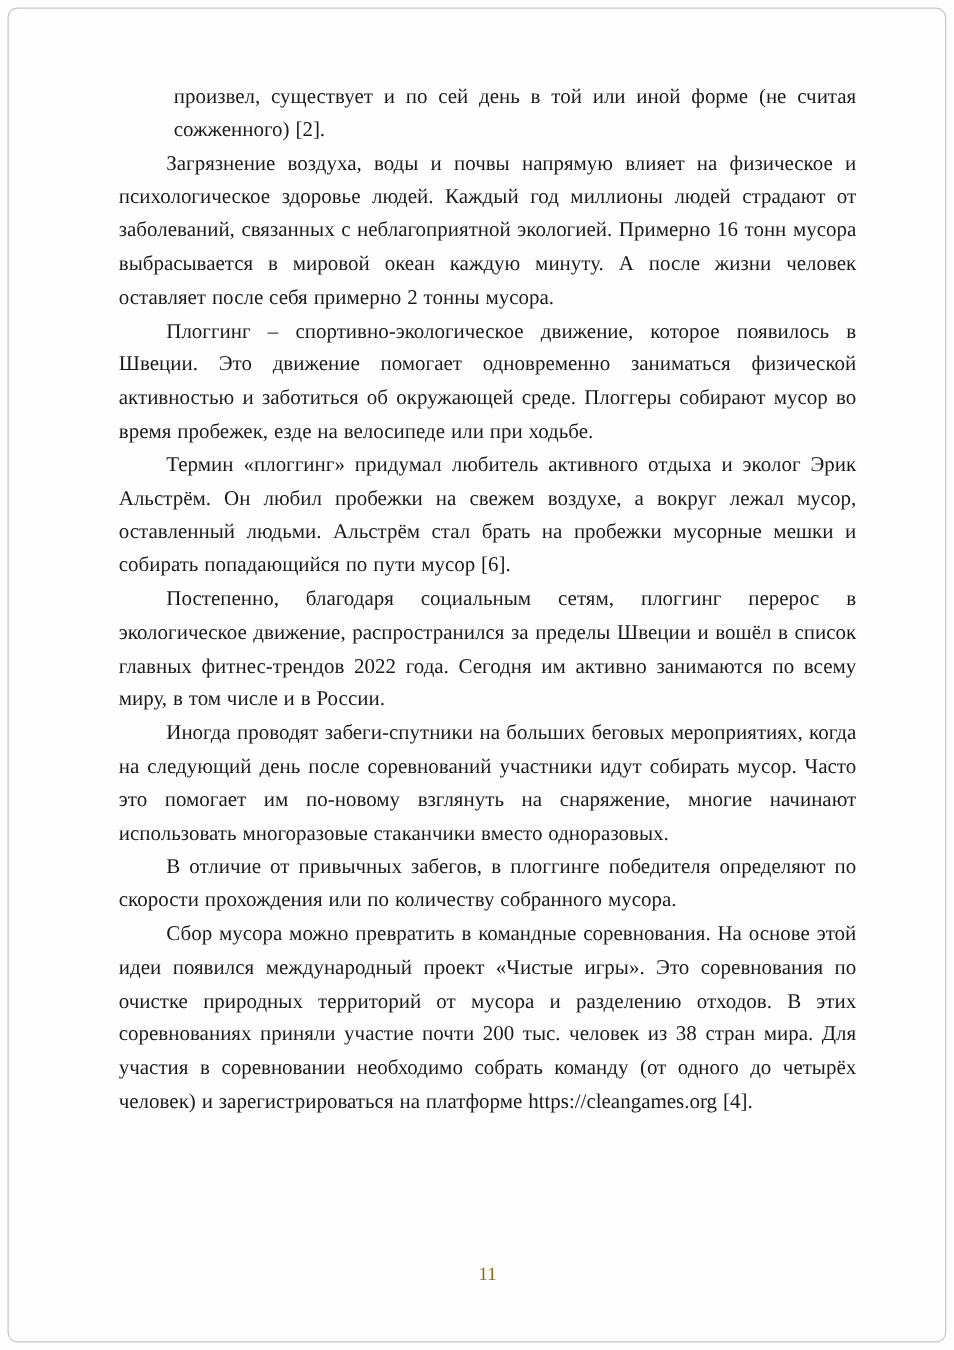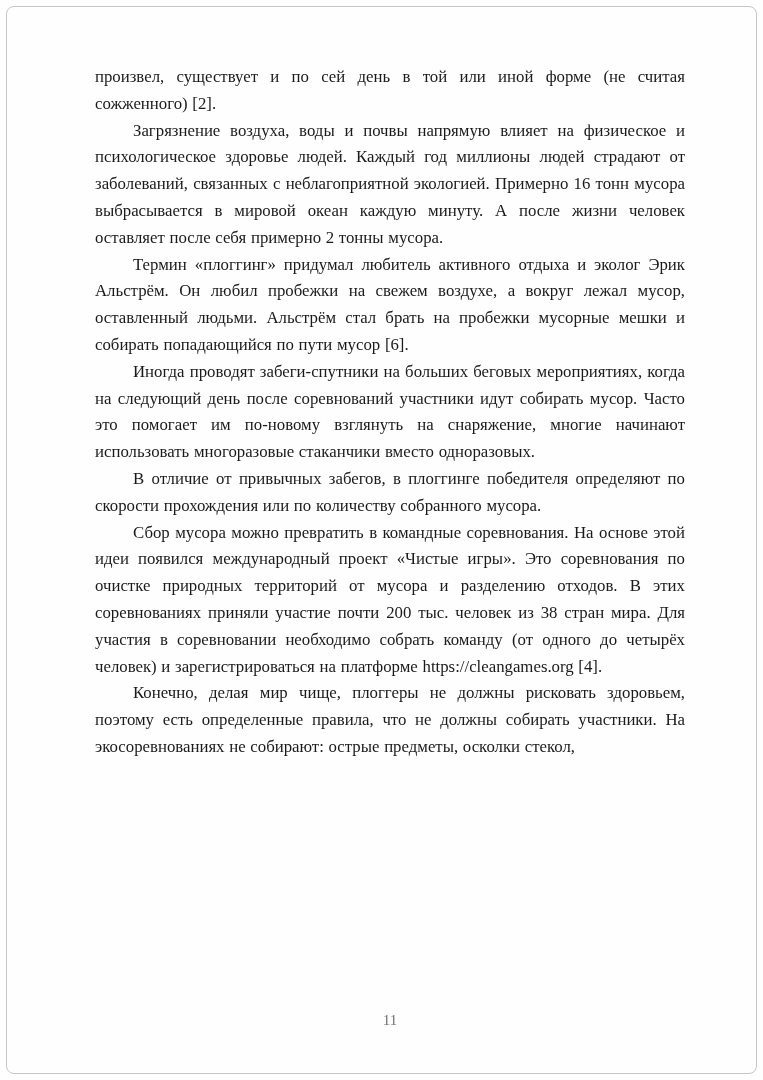--- a/index.html
+++ b/index.html
@@ -33,41 +33,43 @@
     margin: 0;
     font-size: 16.8px;
     line-height: 26.8px;
     text-align: justify;
     text-indent: 38px;
     word-spacing: 0.5px;
     hyphens: auto;
   }
   .para.first {
     text-indent: 0;
+    margin-left: 44px;
   }
   .page-number {
     position: absolute;
     left: 95px;
     width: 590px;
     top: 1012px;
     text-align: center;
     font-size: 15px;
-    color: #737373;
+    color: #a16207;
   }
 </style>
 </head>
 <body>
 
 <div class="page">
   <div class="page-frame"></div>
 
   <div class="text-block">
     <p class="para first">произвел, существует и по сей день в той или иной форме (не считая сожженного) [2].</p>
     <p class="para">Загрязнение воздуха, воды и почвы напрямую влияет на физическое и психологическое здоровье людей. Каждый год миллионы людей страдают от заболеваний, связанных с неблагоприятной экологией. Примерно 16 тонн мусора выбрасывается в мировой океан каждую минуту. А после жизни человек оставляет после себя примерно 2 тонны мусора.</p>
+    <p class="para">Плоггинг – спортивно-экологическое движение, которое появилось в Швеции. Это движение помогает одновременно заниматься физической активностью и заботиться об окружающей среде. Плоггеры собирают мусор во время пробежек, езде на велосипеде или при ходьбе.</p>
     <p class="para">Термин «плоггинг» придумал любитель активного отдыха и эколог Эрик Альстрём. Он любил пробежки на свежем воздухе, а вокруг лежал мусор, оставленный людьми. Альстрём стал брать на пробежки мусорные мешки и собирать попадающийся по пути мусор [6].</p>
+    <p class="para">Постепенно, благодаря социальным сетям, плоггинг перерос в экологическое движение, распространился за пределы Швеции и вошёл в список главных фитнес-трендов 2022 года. Сегодня им активно занимаются по всему миру, в том числе и в России.</p>
     <p class="para">Иногда проводят забеги-спутники на больших беговых мероприятиях, когда на следующий день после соревнований участники идут собирать мусор. Часто это помогает им по-новому взглянуть на снаряжение, многие начинают использовать многоразовые стаканчики вместо одноразовых.</p>
     <p class="para">В отличие от привычных забегов, в плоггинге победителя определяют по скорости прохождения или по количеству собранного мусора.</p>
     <p class="para">Сбор мусора можно превратить в командные соревнования. На основе этой идеи появился международный проект «Чистые игры». Это соревнования по очистке природных территорий от мусора и разделению отходов. В этих соревнованиях приняли участие почти 200 тыс. человек из 38 стран мира. Для участия в соревновании необходимо собрать команду (от одного до четырёх человек) и зарегистрироваться на платформе https://cleangames.org [4].</p>
-    <p class="para">Конечно, делая мир чище, плоггеры не должны рисковать здоровьем, поэтому есть определенные правила, что не должны собирать участники. На экосоревнованиях не собирают: острые предметы, осколки стекол,</p>
   </div>
 
   <div class="page-number">11</div>
 </div>
 
 </body></html>

